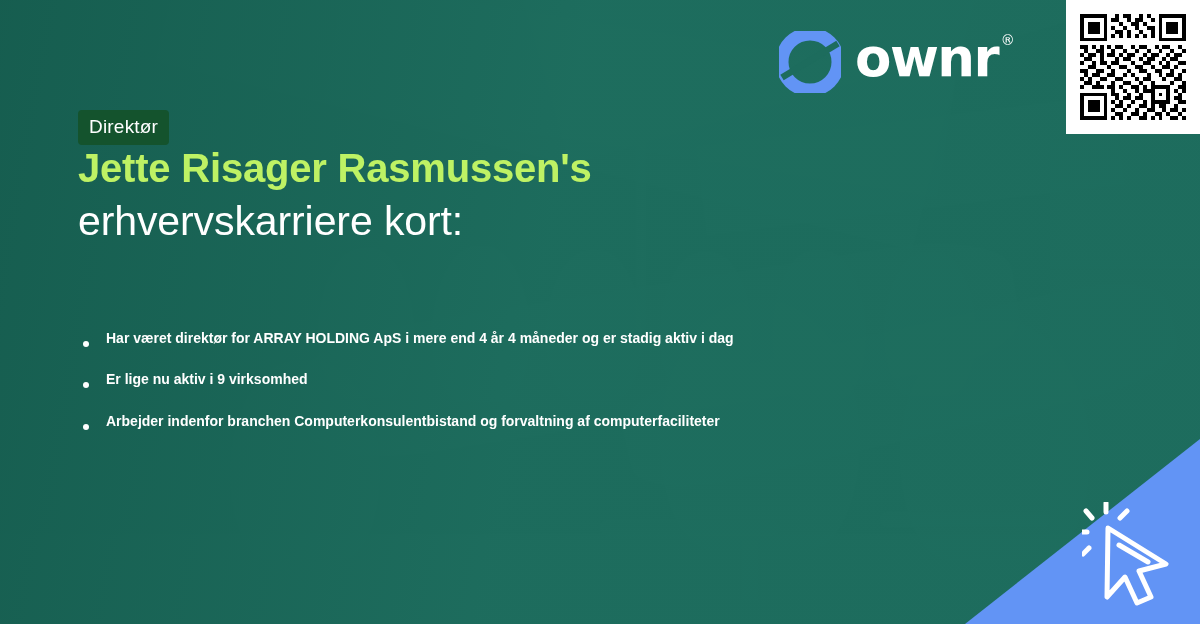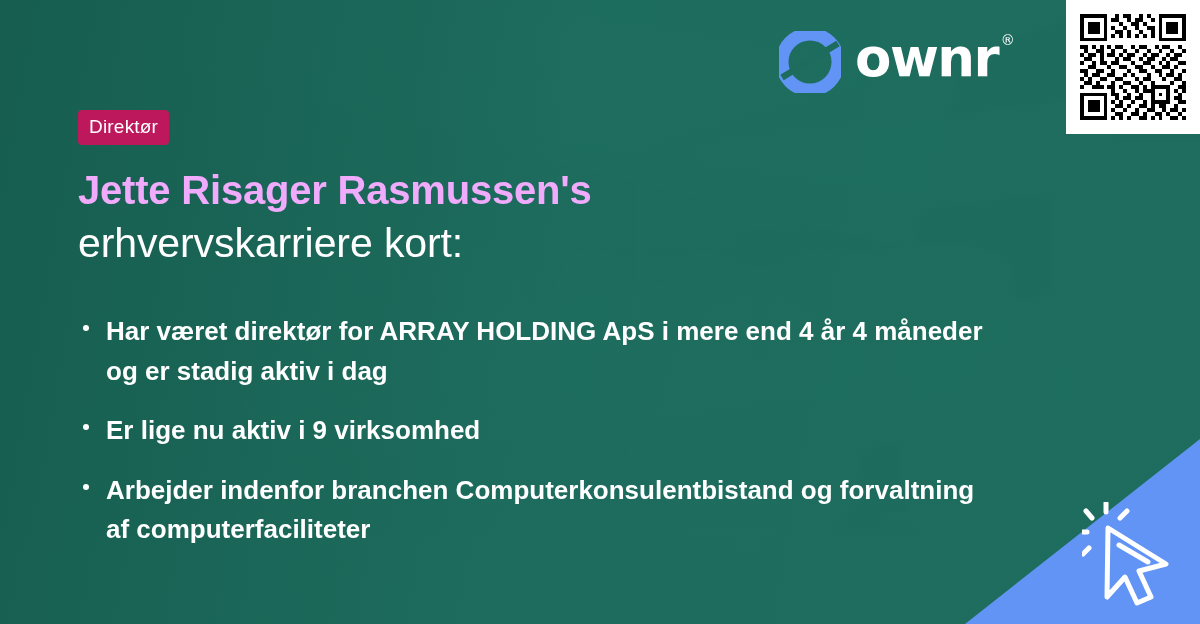--- a/index.html
+++ b/index.html
@@ -212,31 +212,30 @@
   }
 
   
   .content {
     position: absolute;
     left: 78px; top: 110px;
     right: 200px;
   }
   .badge {
     display: inline-block;
-    background: #be185d;
+    background: #14532d;
     color: #ffffff;
     font-size: 19px;
     line-height: 1;
     padding: 7px 11px 9px 11px;
     border-radius: 4px;
     letter-spacing: .2px;
   }
   .title {
-    margin-top: 22px;
-    color: #f0abfc;
+    color: #bef264;
     font-size: 40px;
     font-weight: 700;
     line-height: 1.18;
     letter-spacing: -.2px;
   }
   .subtitle {
     color: #ffffff;
     font-size: 41px;
     font-weight: 400;
     line-height: 1.25;
@@ -248,25 +247,26 @@
     position: absolute;
     left: 78px; top: 312px;
     right: 210px;
     list-style: none;
     margin: 0;
     padding: 0;
   }
   .bullets li {
     position: relative;
     color: #ffffff;
-    font-size: 26px;
+    font-size: 14px;
     font-weight: 700;
     line-height: 1.52;
     padding-left: 28px;
     margin-bottom: 20px;
+    margin-top: 16px;
   }
   .bullets li:last-child { margin-bottom: 0; }
   .bullets li .dot {
     position: absolute;
     left: 5px;
     top: 13px;
     width: 6px; height: 6px;
     border-radius: 50%;
     background: #ffffff;
   }

